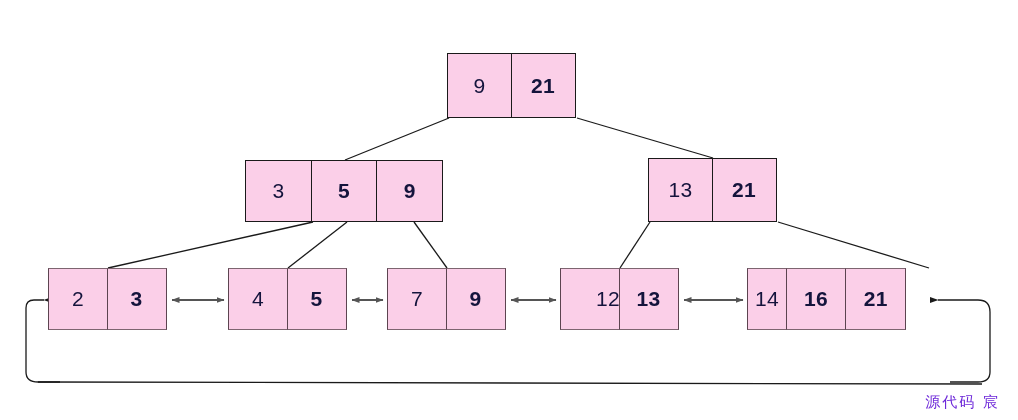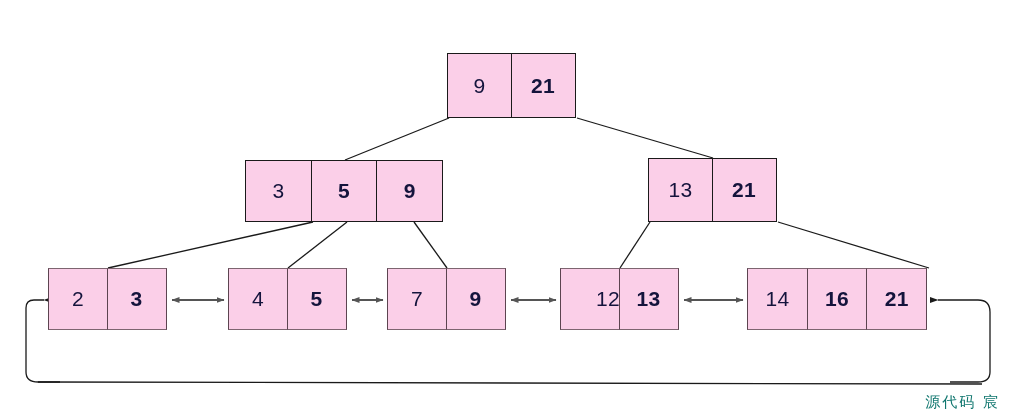--- a/index.html
+++ b/index.html
@@ -50,21 +50,21 @@
     border-color: #5c4450;
     border-top-color: #7d6570;
     border-bottom-color: #7d6570;
   }
   #watermark {
     position: absolute;
     right: 18px;
     bottom: 8px;
     font-family: "DejaVu Sans", sans-serif;
     font-size: 15px;
-    color: #0f766e;
+    color: #6d28d9;
     letter-spacing: 2px;
     white-space: nowrap;
     user-select: none;
   }
 </style>
 </head>
 <body>
 
 <div id="diagram-root">
 
@@ -129,21 +129,21 @@
       </div>
       <div class="node leaf" style="left: 387px; top: 268px;">
         <div class="cell" style="width: 60px; height: 62px;">7</div>
         <div class="cell" style="width: 60px; height: 62px;">9</div>
       </div>
       <div class="node leaf" style="left: 560px; top: 268px;">
         <div class="cell" style="width: 60px; height: 62px; padding-left: 36px;">12</div>
         <div class="cell" style="width: 60px; height: 62px;">13</div>
       </div>
       <div class="node leaf" style="left: 747px; top: 268px;">
-        <div class="cell" style="width: 61px; height: 62px;">14</div>
+        <div class="cell" style="width: 40px; height: 62px;">14</div>
         <div class="cell" style="width: 61px; height: 62px; text-align: right;">16</div>
         <div class="cell" style="width: 61px; height: 62px;">21</div>
       </div>
     </div>
 
   <div id="watermark">源代码  宸</div>
 
 </div>
 
 </body></html>

